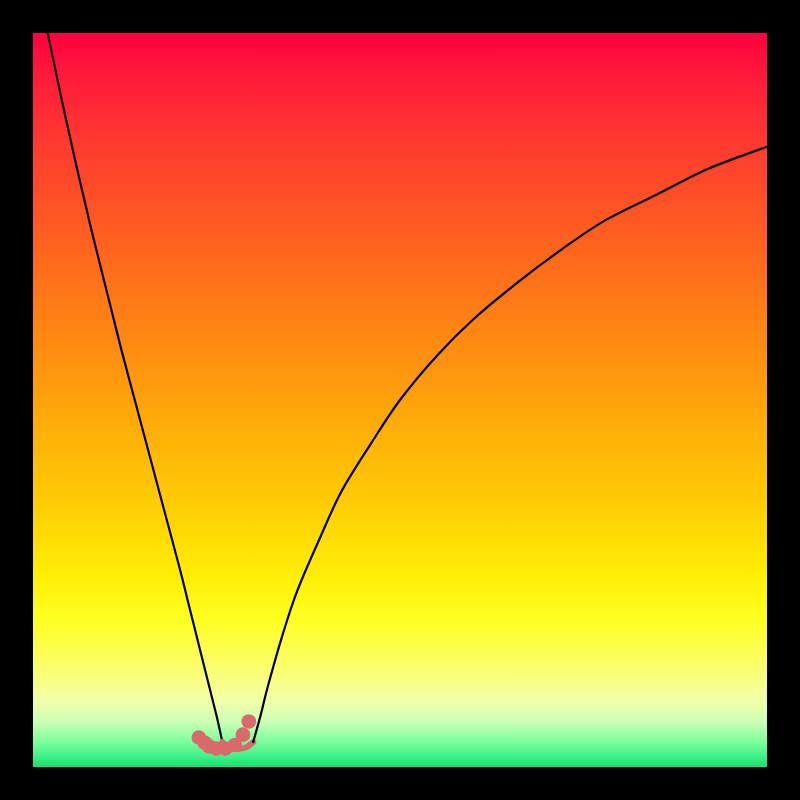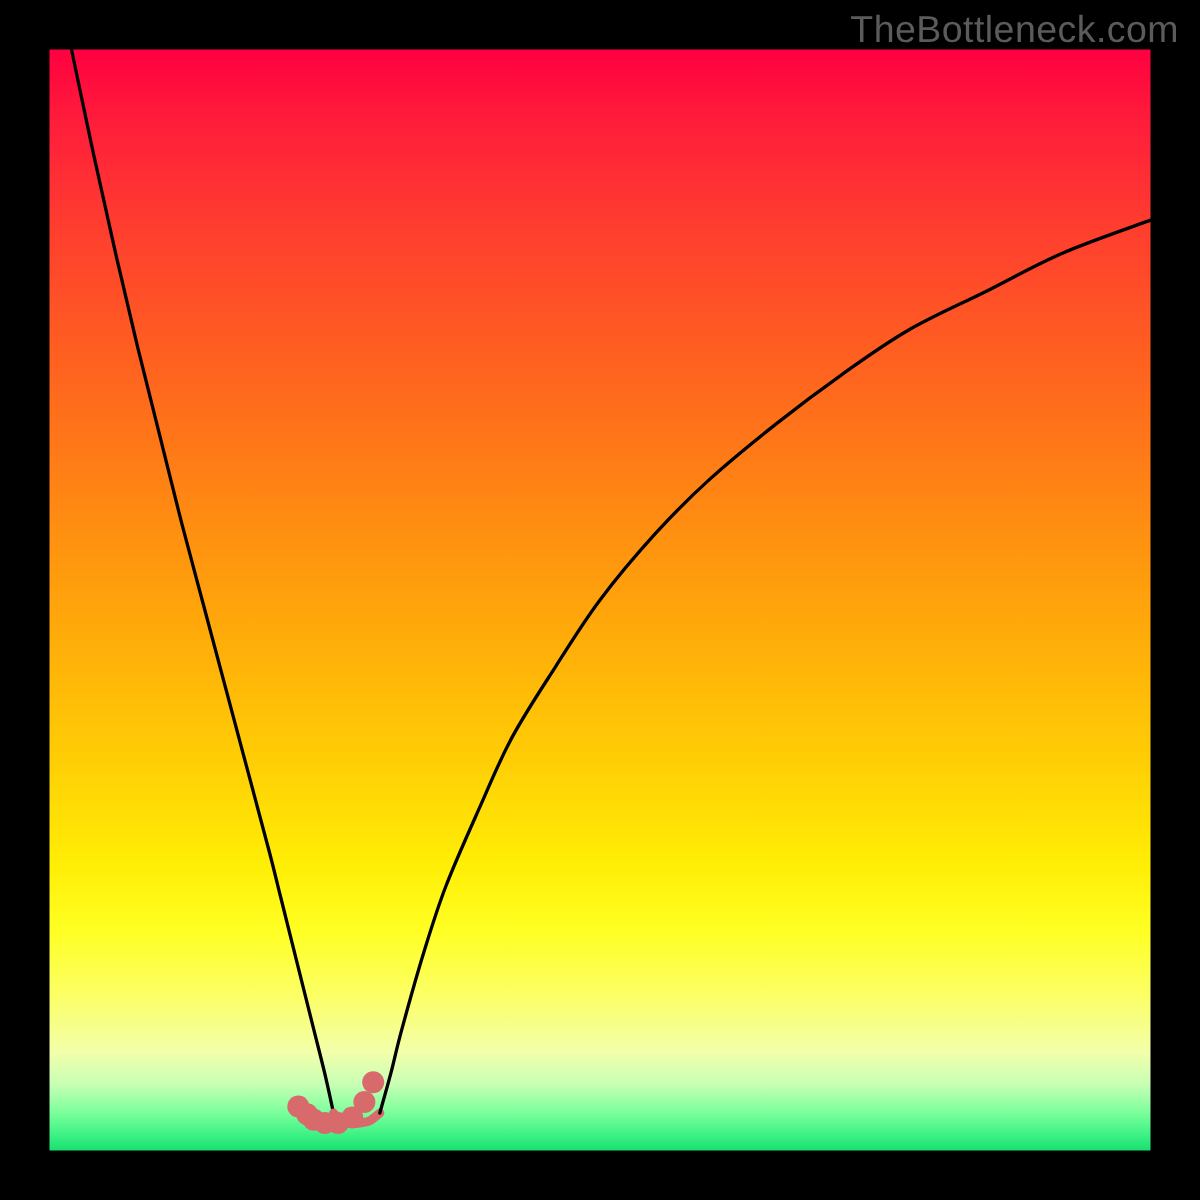--- a/index.html
+++ b/index.html
@@ -61,21 +61,20 @@
     height: 734px;
     overflow: visible;
   }
 </style>
 </head>
 <body>
 
 <div class="frame">
   <div class="plot-area"></div>
 
-  <div class="watermark">TheBottleneck.com</div>
 
   <svg class="overlay" viewBox="0 0 734 734">
     <path id="curve-left" fill="none" stroke="#000" stroke-width="2.2" stroke-linecap="round" d="M 14.68,0 C 17.126666666666665,11.62166666666667 24.466666666666665,47.09833333333334 29.36,69.73000000000002 C 34.25333333333333,92.3616666666667 39.14666666666667,114.38166666666673 44.04,135.79000000000008 C 48.93333333333333,157.1983333333334 53.82666666666667,177.9950000000001 58.72,198.18000000000006 C 63.61333333333333,218.36500000000004 68.50666666666667,237.32666666666665 73.4,256.9 C 78.29333333333334,276.4733333333333 83.18666666666667,296.6583333333334 88.08,315.62000000000006 C 92.97333333333333,334.5816666666667 97.86666666666667,352.32000000000005 102.76,370.67 C 107.65333333333334,389.02 112.54666666666667,407.37 117.44,425.72 C 122.33333333333333,444.07000000000005 127.22666666666667,462.42 132.12,480.77 C 137.01333333333335,499.11999999999995 143.13000000000002,521.7516666666666 146.8,535.8199999999999 C 150.47,549.8883333333333 151.69333333333333,555.3933333333334 154.14,565.1800000000001 C 156.58666666666664,574.9666666666667 159.03333333333333,584.7533333333333 161.48,594.54 C 163.92666666666665,604.3266666666666 166.37333333333333,614.1133333333333 168.82,623.9 C 171.26666666666665,633.6866666666666 173.71333333333334,643.4733333333334 176.16,653.26 C 178.60666666666665,663.0466666666666 181.298,673.3226666666667 183.5,682.62 C 185.702,691.9173333333333 188.39333333333335,704.64 189.372,709.044"></path>
     <path id="curve-floor" fill="none" stroke="#d96a6c" stroke-width="6" stroke-linecap="round" d="M 189.372,709.044 C 190.22833333333335,709.9003333333333 192.55266666666668,713.081 194.51000000000002,714.182 C 196.46733333333336,715.283 199.03633333333332,715.4053333333334 201.11599999999999,715.65 C 203.19566666666665,715.8946666666666 204.9083333333333,715.8946666666666 206.98799999999997,715.65 C 209.06766666666664,715.4053333333334 211.39200000000002,715.283 213.59400000000002,714.182 C 215.79600000000002,713.081 219.099,709.9003333333333 220.2,709.044"></path>
     <path id="curve-right" fill="none" stroke="#000" stroke-width="2.2" stroke-linecap="round" d="M 220.2,709.044 C 221.42333333333332,704.64 225.09333333333333,691.9173333333333 227.54,682.62 C 229.98666666666665,673.3226666666667 231.20999999999998,666.7166666666667 234.88,653.26 C 238.55,639.8033333333333 244.66666666666669,617.7833333333333 249.56000000000003,601.88 C 254.45333333333338,585.9766666666667 258.12333333333333,573.7433333333333 264.24,557.84 C 270.3566666666667,541.9366666666667 278.92,522.975 286.26,506.46000000000004 C 293.59999999999997,489.94500000000005 299.71666666666664,474.6533333333333 308.28,458.75 C 316.8433333333333,442.8466666666667 327.8533333333333,426.3316666666667 337.64,411.04 C 347.4266666666667,395.74833333333333 355.99,381.68 367,367 C 378.01,352.32 391.4666666666667,336.41666666666663 403.70000000000005,322.96 C 415.9333333333334,309.50333333333333 426.9433333333333,298.49333333333334 440.4,286.26 C 453.8566666666666,274.02666666666664 469.76,261.1816666666667 484.44,249.56 C 499.12,237.93833333333333 513.8000000000001,226.9283333333333 528.48,216.52999999999997 C 543.16,206.13166666666663 556.6166666666667,196.34499999999994 572.52,187.16999999999996 C 588.4233333333333,177.99499999999998 606.7733333333333,170.04333333333332 623.9,161.48000000000002 C 641.0266666666666,152.9166666666667 656.93,143.74166666666676 675.28,135.79000000000008 C 693.63,127.83833333333341 724.2133333333334,117.44 734,113.76999999999998"></path>
     <g id="markers">
         <circle cx="165.88400000000001" cy="704.64" r="7.34" fill="#d96a6c"></circle>
         <circle cx="171.756" cy="709.778" r="7.34" fill="#d96a6c"></circle>
         <circle cx="176.16" cy="713.448" r="7.34" fill="#d96a6c"></circle>
         <circle cx="183.5" cy="715.65" r="7.34" fill="#d96a6c"></circle>

